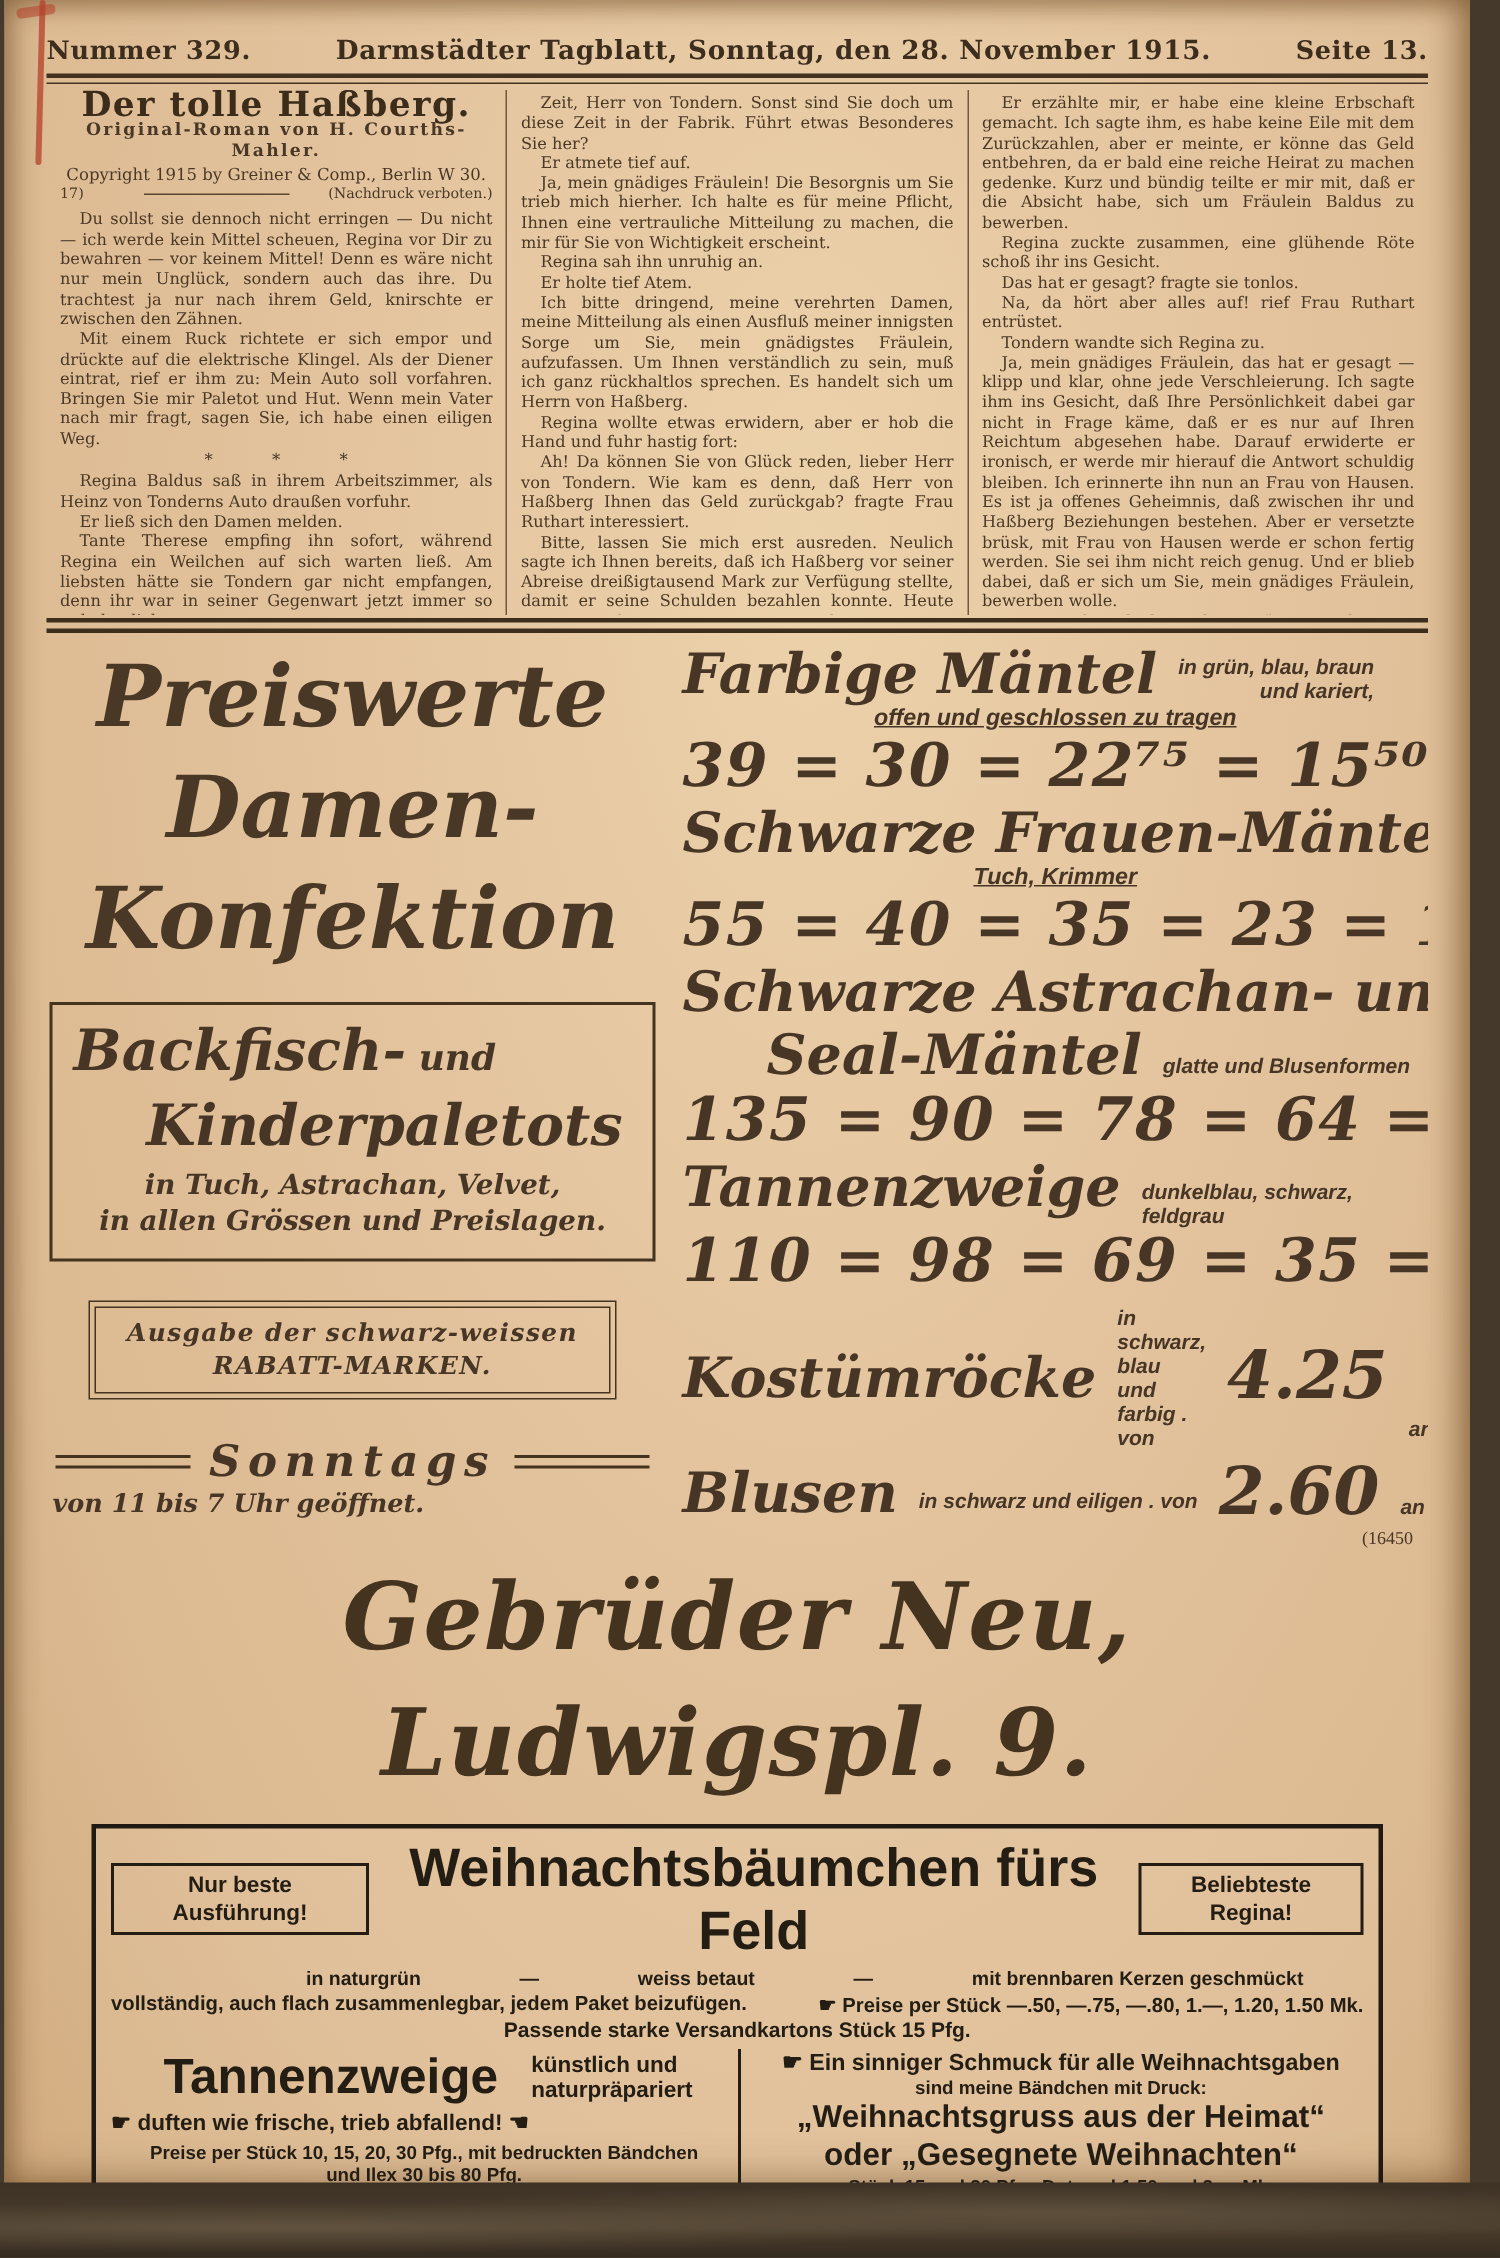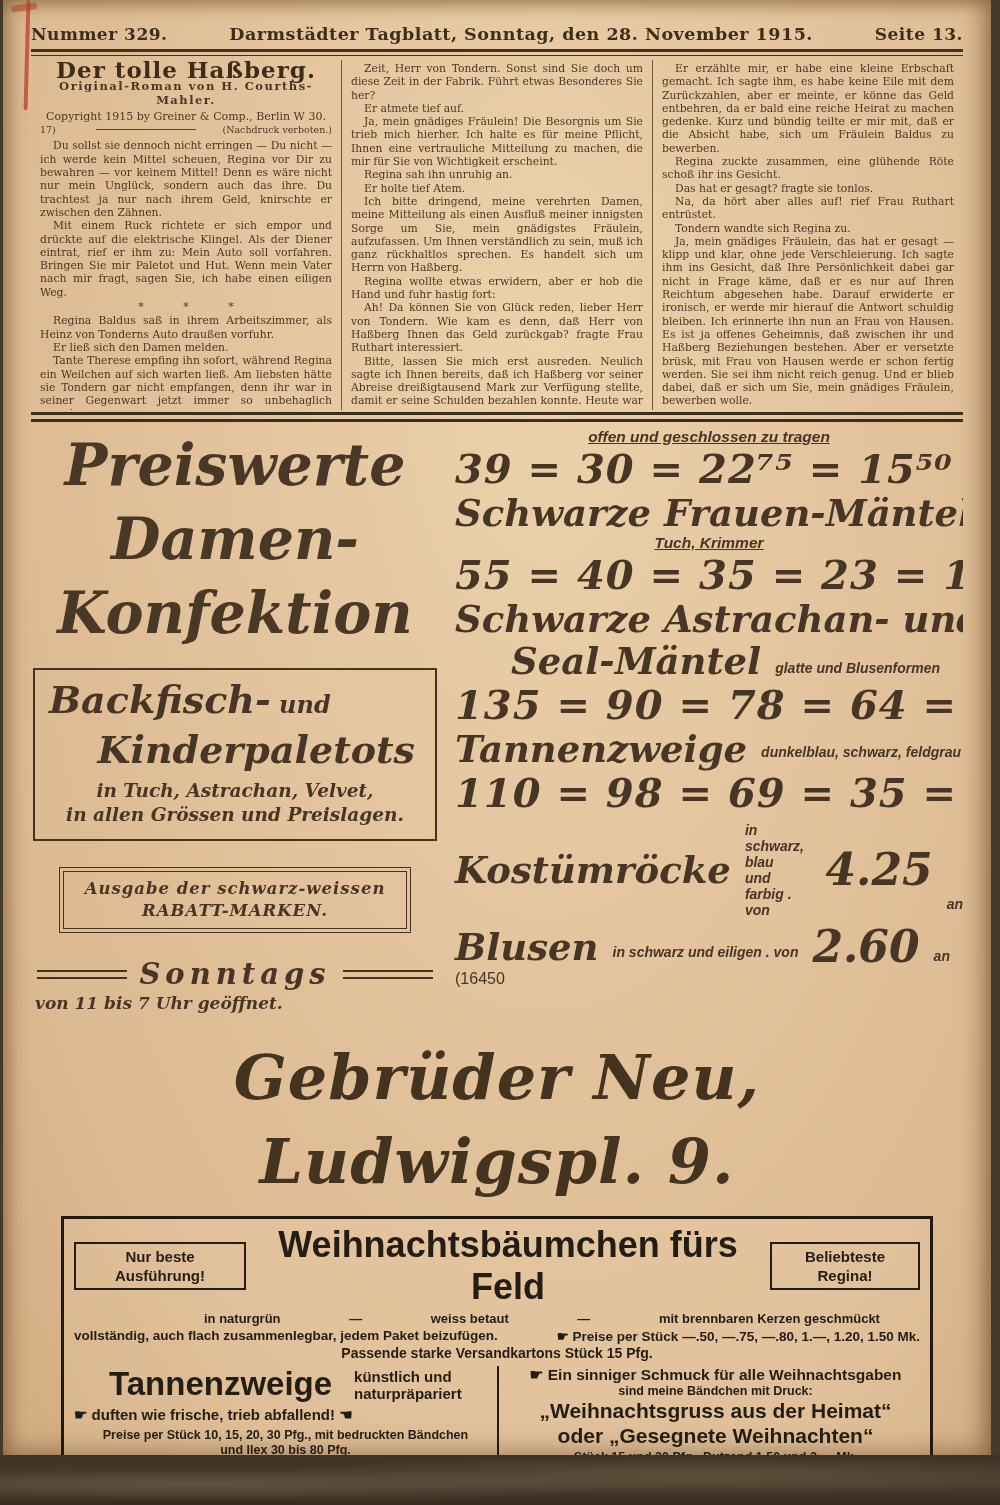--- a/index.html
+++ b/index.html
@@ -10,21 +10,21 @@
     overflow:hidden;
   }
   .bottom-strip{
     position:absolute;left:0;right:0;bottom:0;height:50px;
     background:
       radial-gradient(ellipse at 20% 60%, rgba(120,104,80,.5) 0%, rgba(0,0,0,0) 40%),
       radial-gradient(ellipse at 70% 40%, rgba(130,112,86,.4) 0%, rgba(0,0,0,0) 45%),
       linear-gradient(180deg,#3d3225 0%,#4a3d2d 60%,#352b1f 100%);
   }
   .paper{
-    position:absolute;left:3px;right:9px;top:0;height:1462px;
+    position:absolute;left:3px;right:20px;top:0;height:1462px;
     background:
       radial-gradient(ellipse at 55% 25%, #ecd2ab 0%, #e3c49e 40%, #dcba92 75%, #d2ac80 100%);
     box-shadow:
       inset -10px 0 22px rgba(100,66,30,.38),
       inset 8px 0 16px rgba(100,66,30,.22),
       inset 0 -14px 24px rgba(100,66,30,.35),
       inset 0 6px 12px rgba(140,100,55,.25);
     padding:0 28px;box-sizing:border-box;overflow:hidden;
     color:#41311f;
   }
@@ -69,21 +69,21 @@
   .hours-l2{font-style:italic;font-weight:bold;font-size:17px;margin-top:2px;padding-left:4px;}
 
   .prod-head{display:flex;align-items:flex-start;gap:14px;}
   .prod-name{font-style:italic;font-weight:bold;font-size:37px;line-height:42px;white-space:nowrap;}
   .prod-note{font-family:"Liberation Sans", sans-serif;font-style:italic;font-weight:bold;font-size:14px;line-height:16px;padding-top:8px;}
   .prod-center{font-family:"Liberation Sans", sans-serif;font-style:italic;font-weight:bold;font-size:15.5px;text-align:center;text-decoration:underline;}
   .prices{font-style:italic;font-weight:bold;font-size:40px;line-height:46px;text-align:center;letter-spacing:1px;white-space:nowrap;}
   .prod-inline{display:flex;align-items:center;gap:14px;margin-top:6px;}
   .price-big{font-style:italic;font-weight:bold;font-size:44px;line-height:46px;}
   .price-an{font-family:"Liberation Sans", sans-serif;font-style:italic;font-weight:bold;font-size:14px;align-self:flex-end;padding-bottom:6px;}
-  .ad-number{text-align:left;font-size:16px;font-family:Liberation Sans, sans-serif;padding-right:10px;}
+  .ad-number{text-align:right;font-size:12px;font-family:Liberation Serif, serif;padding-right:10px;}
 
   .signature{font-style:italic;font-weight:bold;font-size:62px;line-height:84px;text-align:center;color:#44331f;letter-spacing:1px;}
 
   
   .schub{margin:12px 30px 0;border:3.5px solid #211a12;padding:5px 10px 6px;font-family:"Liberation Sans", sans-serif;color:#241d14;background:rgba(255,240,214,.12);}
   .sch-header{display:grid;grid-template-columns:172px 1fr 150px;gap:12px;align-items:center;}
   .sch-box{border:2px solid #241d14;padding:3px 4px;text-align:center;font-weight:bold;font-size:15px;line-height:19px;}
   .sch-title{text-align:center;font-weight:bold;font-size:36px;letter-spacing:0;}
   .variants{display:flex;justify-content:space-between;font-weight:bold;font-size:13px;padding:3px 40px 0 130px;}
   .foldrow{display:flex;justify-content:space-between;font-weight:bold;font-size:13.5px;margin-top:2px;}
@@ -181,20 +181,27 @@
         <div class="hours-l1">
           <span class="hl-rule"></span>
           <span class="hours-word">Sonntags</span>
           <span class="hl-rule"></span>
         </div>
         <div class="hours-l2">von 11 bis 7 Uhr geöffnet.</div>
       </div>
     </div>
     <div class="ad-right">
       <div>
+        <div class="prod-head">
+          <span class="prod-name">Farbige Mäntel</span>
+          <span class="prod-note">
+            <div>in grün, blau, braun</div>
+            <div style="text-align:right">und kariert,</div>
+          </span>
+        </div>
         <div class="prod-center">offen und geschlossen zu tragen</div>
         <div class="prices">39 = 30 = 22⁷⁵ = 15⁵⁰ = 9</div>
       </div>
       <div>
         <div class="prod-name" style="text-align:center">Schwarze Frauen-Mäntel</div>
         <div class="prod-center">Tuch, Krimmer</div>
         <div class="prices">55 = 40 = 35 = 23 = 17⁵⁰</div>
       </div>
       <div>
         <div class="prod-name">Schwarze Astrachan- und</div>

